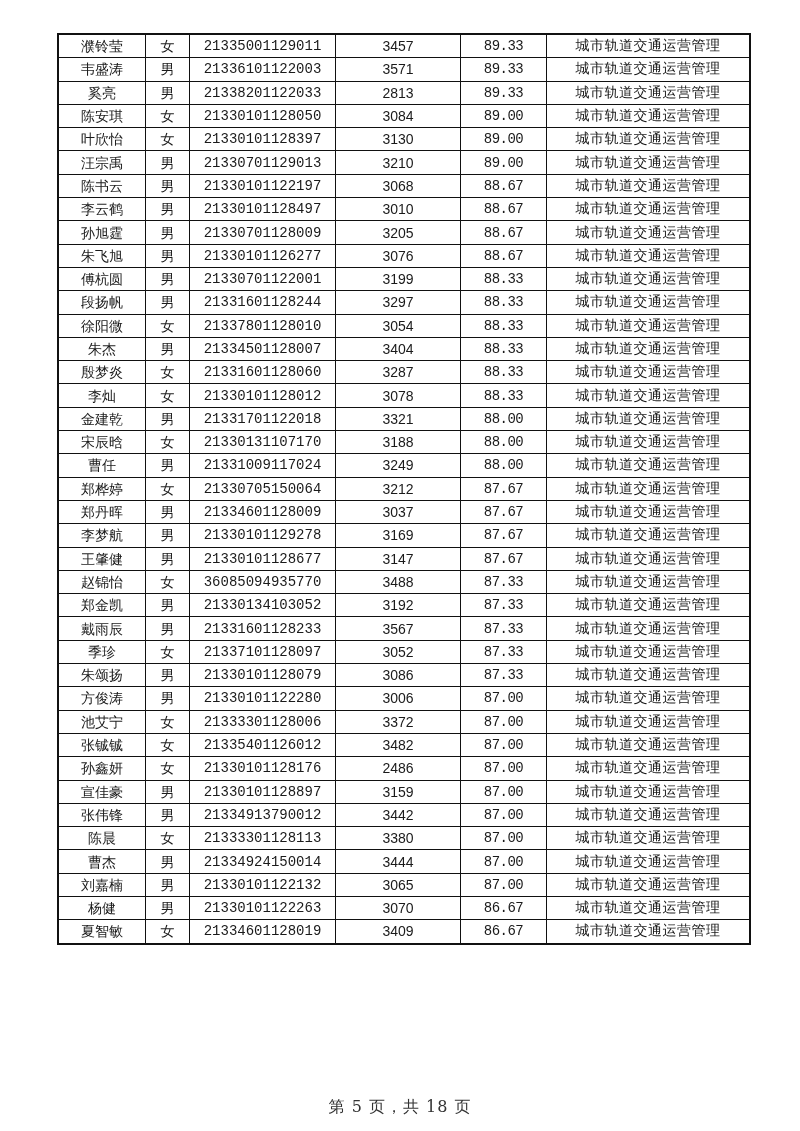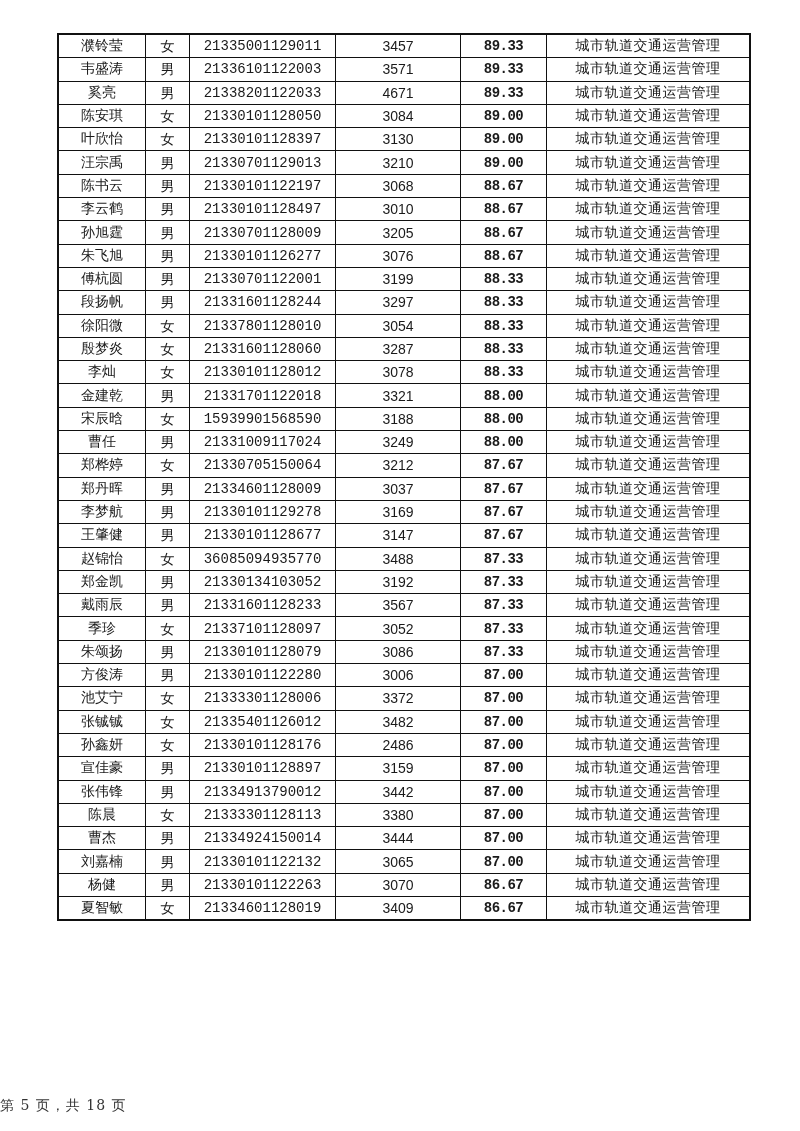--- a/index.html
+++ b/index.html
@@ -17,30 +17,31 @@
       height: 22.3px;
       padding: 0;
       text-align: center;
       vertical-align: middle;
       font-size: 14px;
       line-height: 16px;
       color: #1a1a1a;
       white-space: nowrap;
       overflow: hidden;
     }
-    td.c-name { width: 86px; font-family: Liberation Serif, serif; font-size: 14px; color: #333; }
+    td.c-name { width: 86px; font-family: Liberation Sans, sans-serif; font-size: 14px; color: #333; }
     td.c-sex { width: 43px; font-family: "DejaVu Serif", serif; font-size: 14px; color: #333; }
     td.c-id { width: 145px; font-family: Liberation Mono, monospace; font-size: 15px; }
     td.c-no { width: 124px; font-family: "Liberation Sans", sans-serif; font-size: 14px; }
-    td.c-score { width: 85px; font-family: "Liberation Mono", monospace; font-size: 14px; letter-spacing: -0.5px; font-weight: bold; color: #222; }
+    td.c-score { width: 85px; font-family: "Liberation Mono", monospace; font-size: 14px; letter-spacing: -0.5px; font-weight: normal; color: #222; }
     td.c-major { width: 202px; font-family: Liberation Serif, serif; font-size: 14px; color: #333; letter-spacing: 0.5px; }
     .footer {
       position: absolute; left: 0; width: 800px; top: 1097px;
+      text-align: center;
       font-family: "DejaVu Serif", serif;
-      font-size: 14px;
+      font-size: 16px;
       color: #333;
       letter-spacing: 1px;
     }
   </style>
 </head>
 <body>
 
 <div class="page">
   <table class="grid">
     <tbody id="table-body">
@@ -57,21 +58,21 @@
     <td class="c-sex">男</td>
     <td class="c-id">21336101122003</td>
     <td class="c-no">3571</td>
     <td class="c-score">89.33</td>
     <td class="c-major">城市轨道交通运营管理</td>
   </tr>
         <tr>
     <td class="c-name">奚亮</td>
     <td class="c-sex">男</td>
     <td class="c-id">21338201122033</td>
-    <td class="c-no">4671</td>
+    <td class="c-no">2813</td>
     <td class="c-score">89.33</td>
     <td class="c-major">城市轨道交通运营管理</td>
   </tr>
         <tr>
     <td class="c-name">陈安琪</td>
     <td class="c-sex">女</td>
     <td class="c-id">21330101128050</td>
     <td class="c-no">3084</td>
     <td class="c-score">89.00</td>
     <td class="c-major">城市轨道交通运营管理</td>
@@ -142,20 +143,28 @@
   </tr>
         <tr>
     <td class="c-name">徐阳微</td>
     <td class="c-sex">女</td>
     <td class="c-id">21337801128010</td>
     <td class="c-no">3054</td>
     <td class="c-score">88.33</td>
     <td class="c-major">城市轨道交通运营管理</td>
   </tr>
         <tr>
+    <td class="c-name">朱杰</td>
+    <td class="c-sex">男</td>
+    <td class="c-id">21334501128007</td>
+    <td class="c-no">3404</td>
+    <td class="c-score">88.33</td>
+    <td class="c-major">城市轨道交通运营管理</td>
+  </tr>
+        <tr>
     <td class="c-name">殷梦炎</td>
     <td class="c-sex">女</td>
     <td class="c-id">21331601128060</td>
     <td class="c-no">3287</td>
     <td class="c-score">88.33</td>
     <td class="c-major">城市轨道交通运营管理</td>
   </tr>
         <tr>
     <td class="c-name">李灿</td>
     <td class="c-sex">女</td>
@@ -168,21 +177,21 @@
     <td class="c-name">金建乾</td>
     <td class="c-sex">男</td>
     <td class="c-id">21331701122018</td>
     <td class="c-no">3321</td>
     <td class="c-score">88.00</td>
     <td class="c-major">城市轨道交通运营管理</td>
   </tr>
         <tr>
     <td class="c-name">宋辰晗</td>
     <td class="c-sex">女</td>
-    <td class="c-id">15939901568590</td>
+    <td class="c-id">21330131107170</td>
     <td class="c-no">3188</td>
     <td class="c-score">88.00</td>
     <td class="c-major">城市轨道交通运营管理</td>
   </tr>
         <tr>
     <td class="c-name">曹任</td>
     <td class="c-sex">男</td>
     <td class="c-id">21331009117024</td>
     <td class="c-no">3249</td>
     <td class="c-score">88.00</td>

